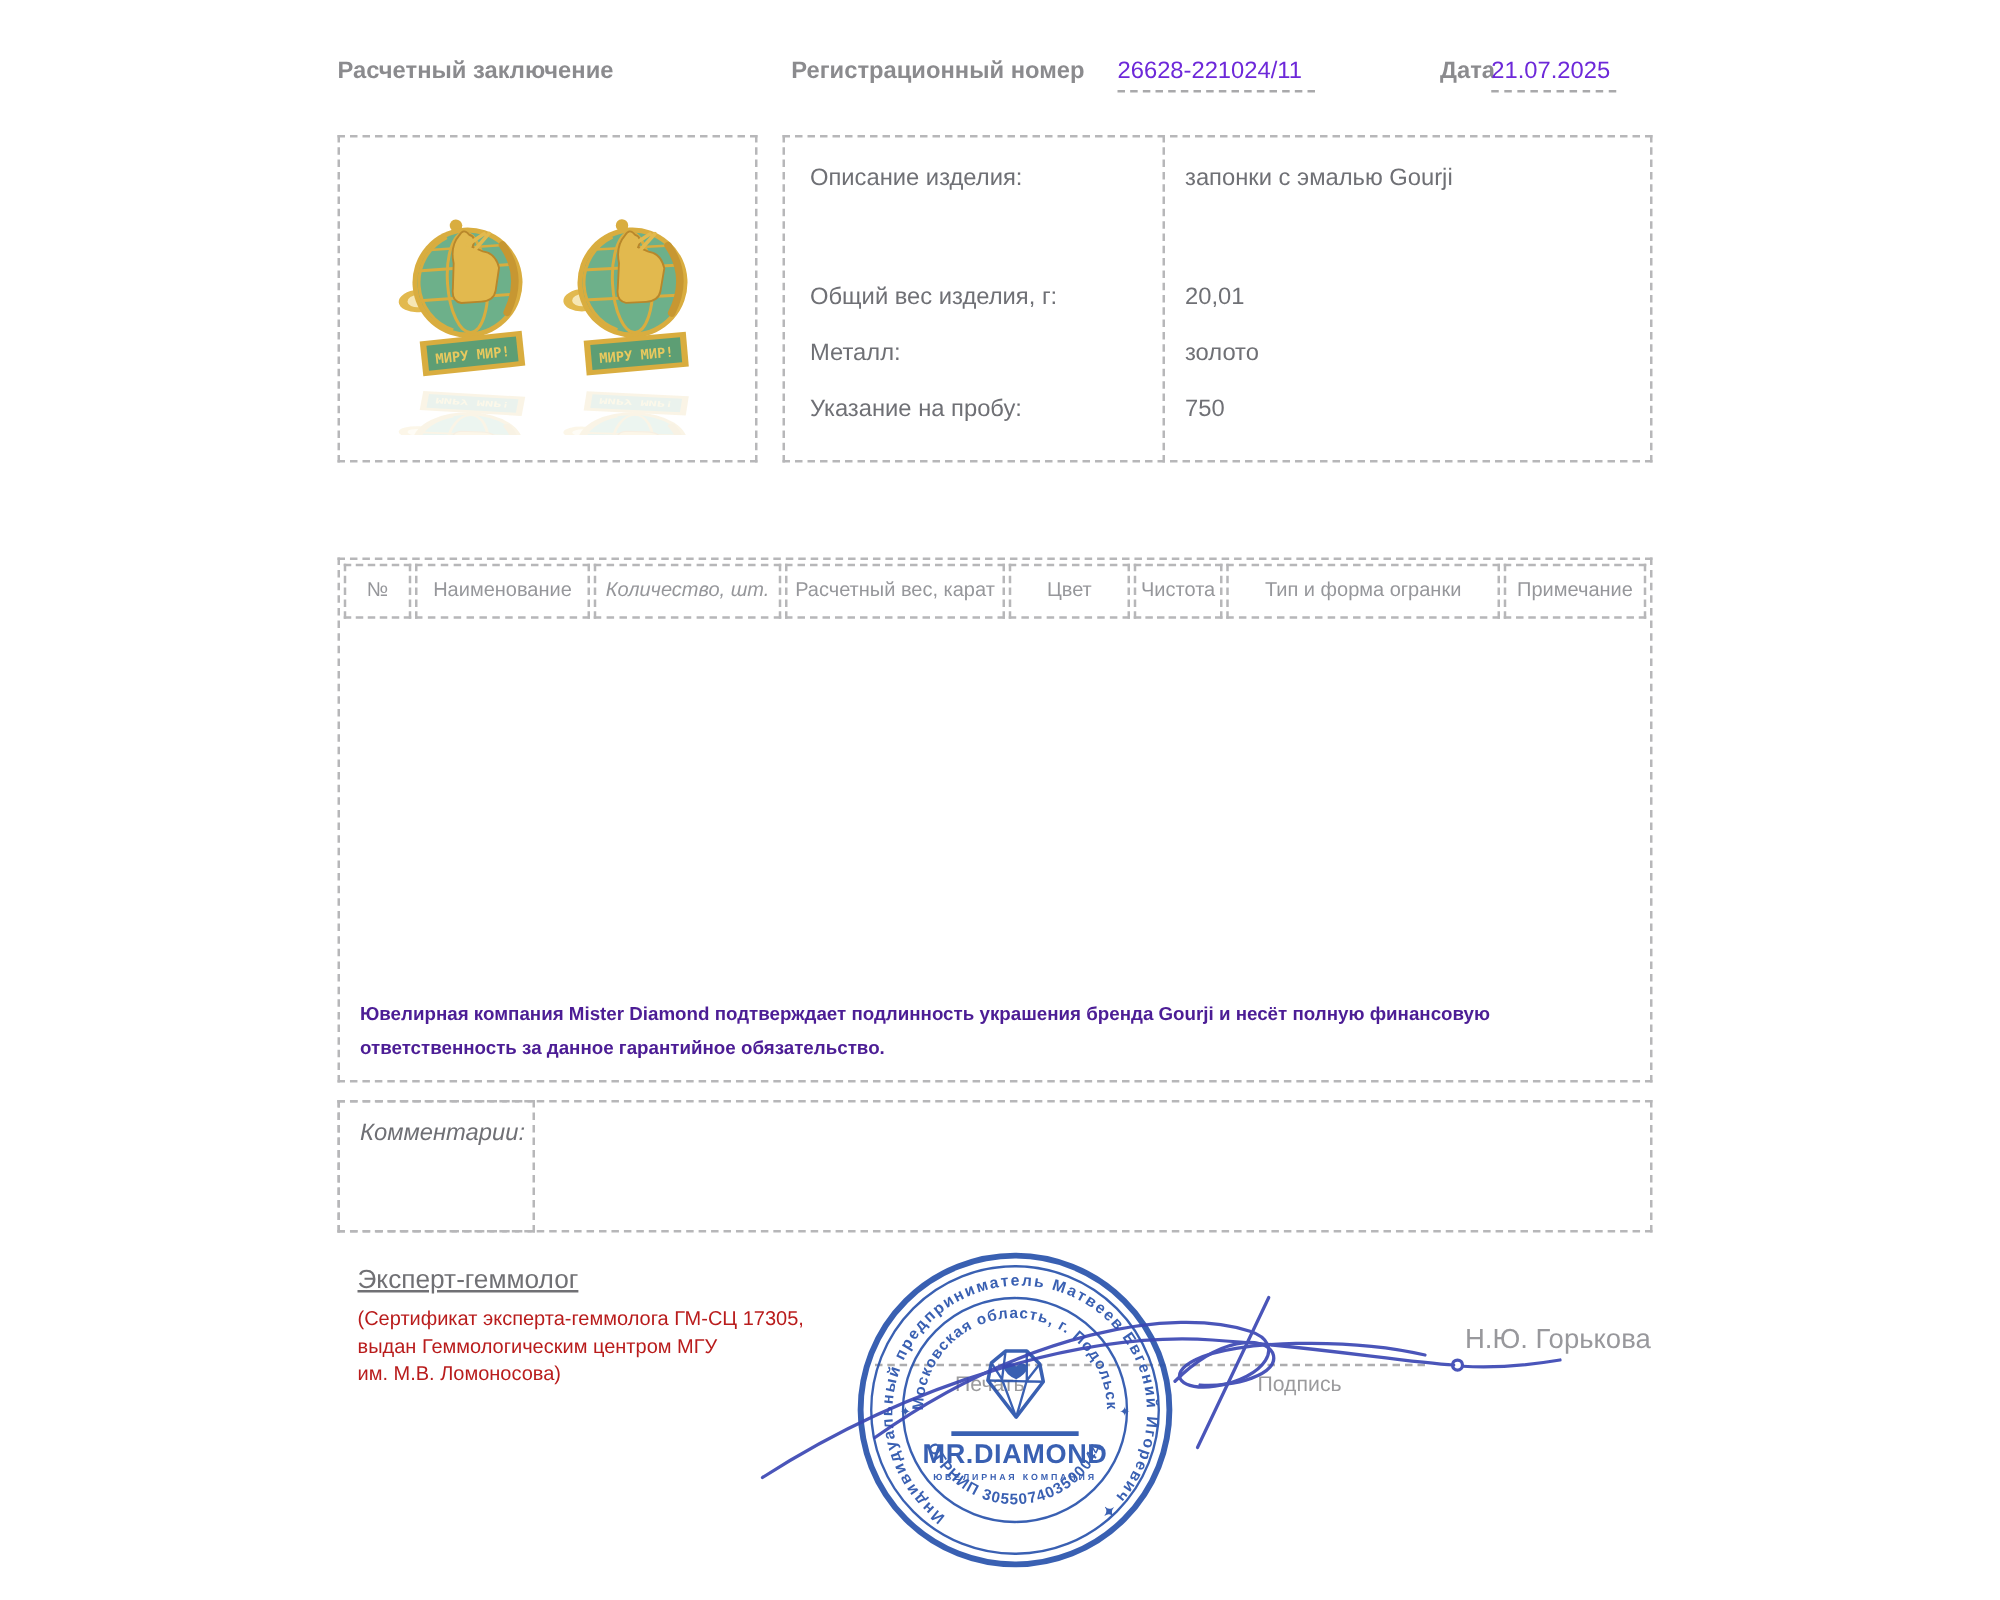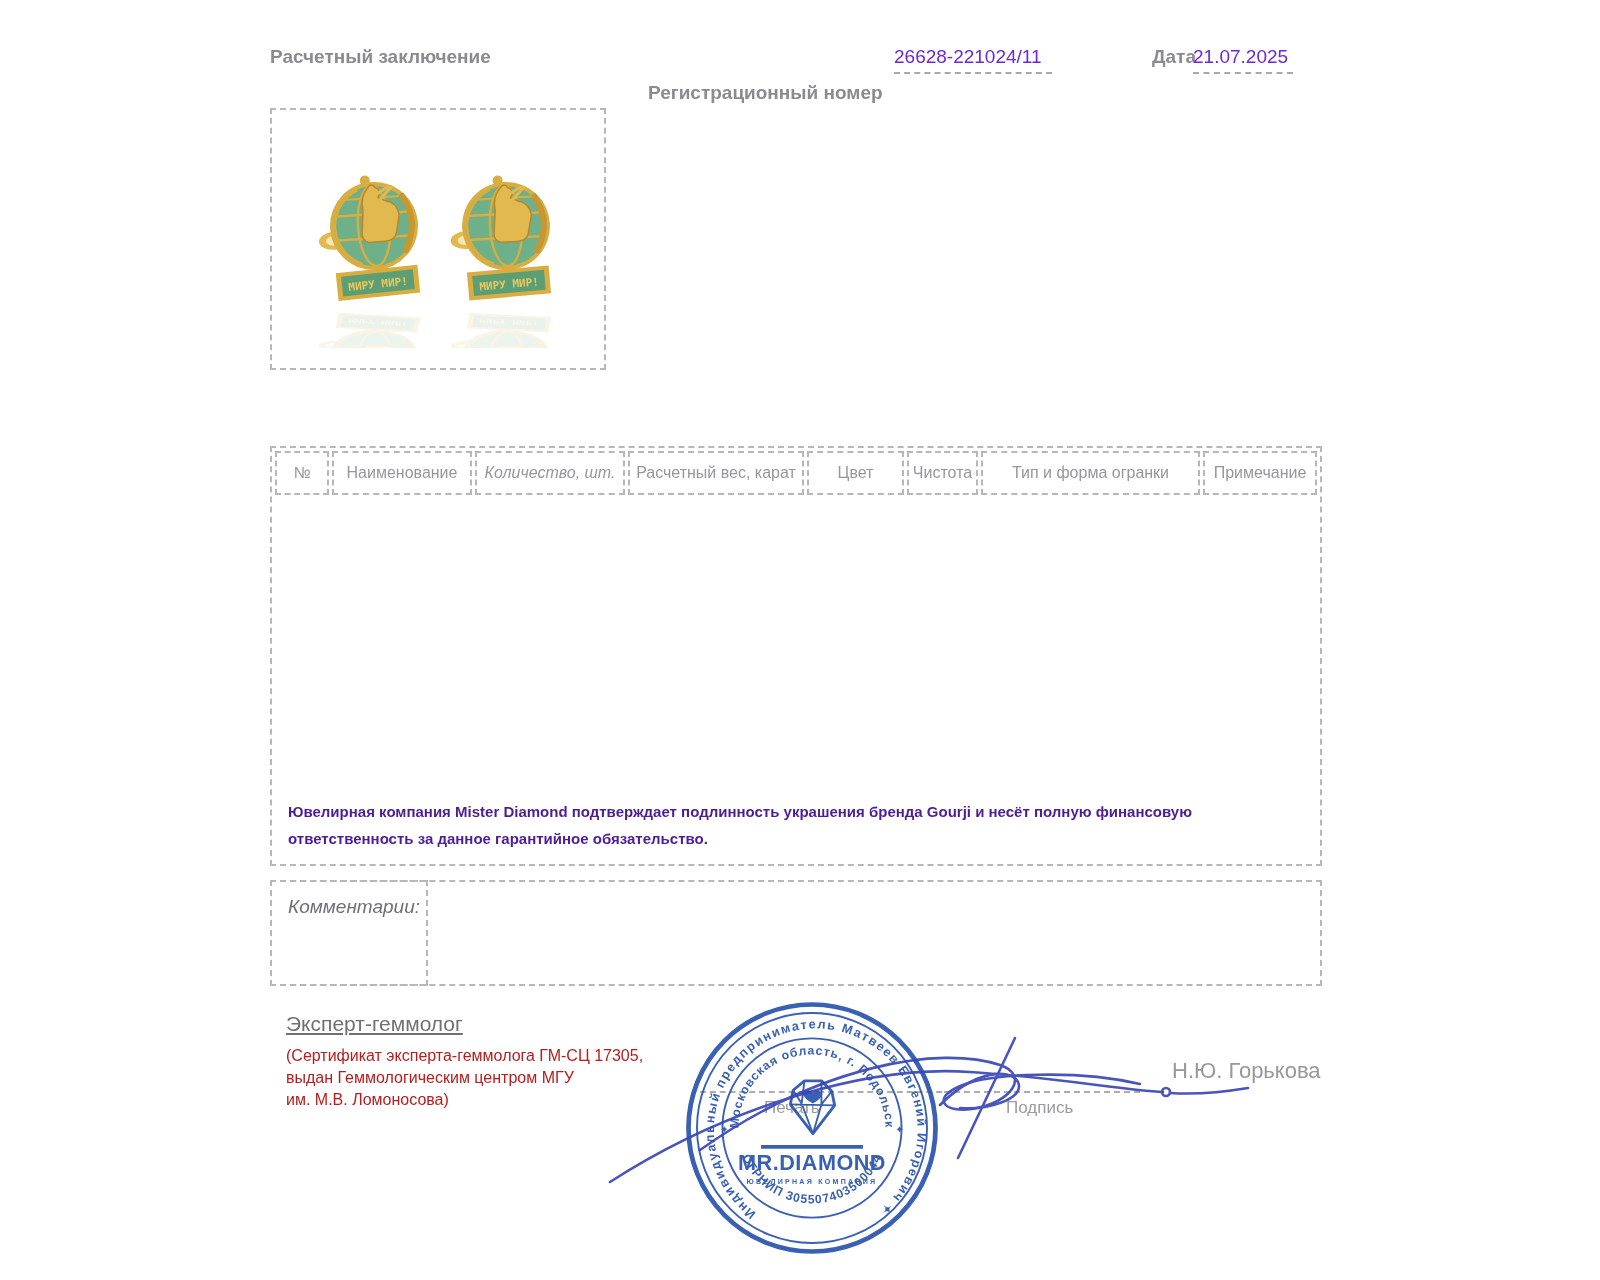--- a/index.html
+++ b/index.html
@@ -31,21 +31,21 @@
   .expert-cert{font-size:16px;color:#b91c1c;line-height:22px;}
   .signer{font-size:22px;color:#98989c;white-space:nowrap;}
 </style>
 </head>
 <body>
 
 <div class="page">
 
   <div class="abs" style="left:270px;top:44px;width:1060px;height:34px;">
     <span class="abs hdr-bold" style="left:0;top:2px;">Расчетный заключение</span>
-    <span class="abs hdr-bold" style="left:378px;top:2px;margin-top:36px;">Регистрационный номер</span>
+    <span class="abs hdr-bold" style="left:363px;top:2px;">Регистрационный номер</span>
     <span class="abs hdr-val" style="left:624px;top:2px;min-width:158px;">26628-221024/11</span>
     <span class="abs hdr-bold" style="left:882px;top:2px;">Дата</span>
     <span class="abs hdr-val" style="left:923px;top:2px;min-width:100px;">21.07.2025</span>
   </div>
 
   <div class="abs dashed" style="left:270px;top:108px;width:336px;height:262px;">
     <svg class="abs" style="left:38px;top:58px;" width="264" height="180" viewBox="0 0 264 180">
       <defs>
         <g id="cufflink">
 
@@ -81,20 +81,31 @@
         <use href="#cufflink" transform="translate(196,58) rotate(-3)"></use>
       </g>
 
       <g opacity="0.13">
         <use href="#cufflink" transform="translate(64,186) scale(1,-0.55) rotate(-4)"></use>
         <use href="#cufflink" transform="translate(196,186) scale(1,-0.55) rotate(-3)"></use>
       </g>
     </svg>
   </div>
 
+  <div class="abs dashed" style="left:626px;top:108px;width:696px;height:262px;">
+    <div class="abs" style="left:302px;top:-2px;height:262px;border-left:2px dashed #b7b7b9;"></div>
+    <span class="abs info-label" style="left:20px;top:22px;">Описание изделия:</span>
+    <span class="abs info-value" style="left:320px;top:22px;">запонки с эмалью Gourji</span>
+    <span class="abs info-label" style="left:20px;top:117px;">Общий вес изделия, г:</span>
+    <span class="abs info-value" style="left:320px;top:117px;">20,01</span>
+    <span class="abs info-label" style="left:20px;top:162px;">Металл:</span>
+    <span class="abs info-value" style="left:320px;top:162px;">золото</span>
+    <span class="abs info-label" style="left:20px;top:207px;">Указание на пробу:</span>
+    <span class="abs info-value" style="left:320px;top:207px;">750</span>
+  </div>
 
 
   <div class="abs dashed" style="left:270px;top:446px;width:1052px;height:420px;">
     <div class="col-row">
       <div class="col-cell" style="width:54px;">№</div>
       <div class="col-cell" style="width:140px;">Наименование</div>
       <div class="col-cell" style="width:150px;font-style:italic;">Количество, шт.</div>
       <div class="col-cell" style="width:176px;">Расчетный вес, карат</div>
       <div class="col-cell" style="width:97px;">Цвет</div>
       <div class="col-cell" style="width:71px;">Чистота</div>

